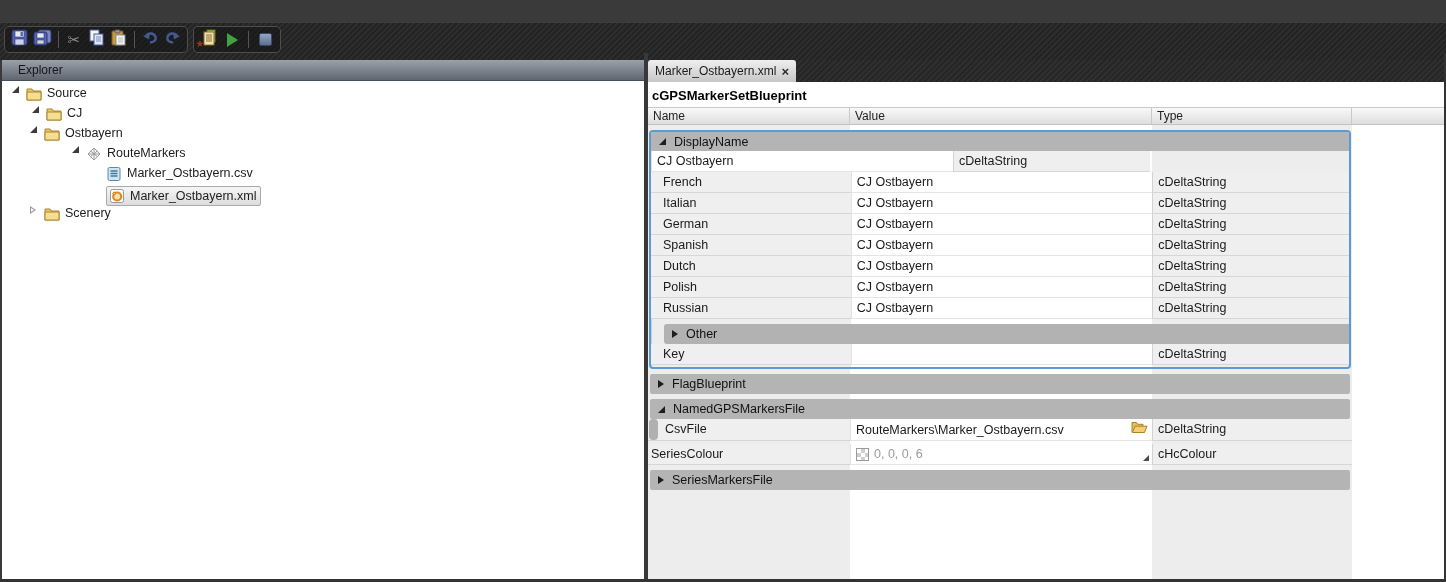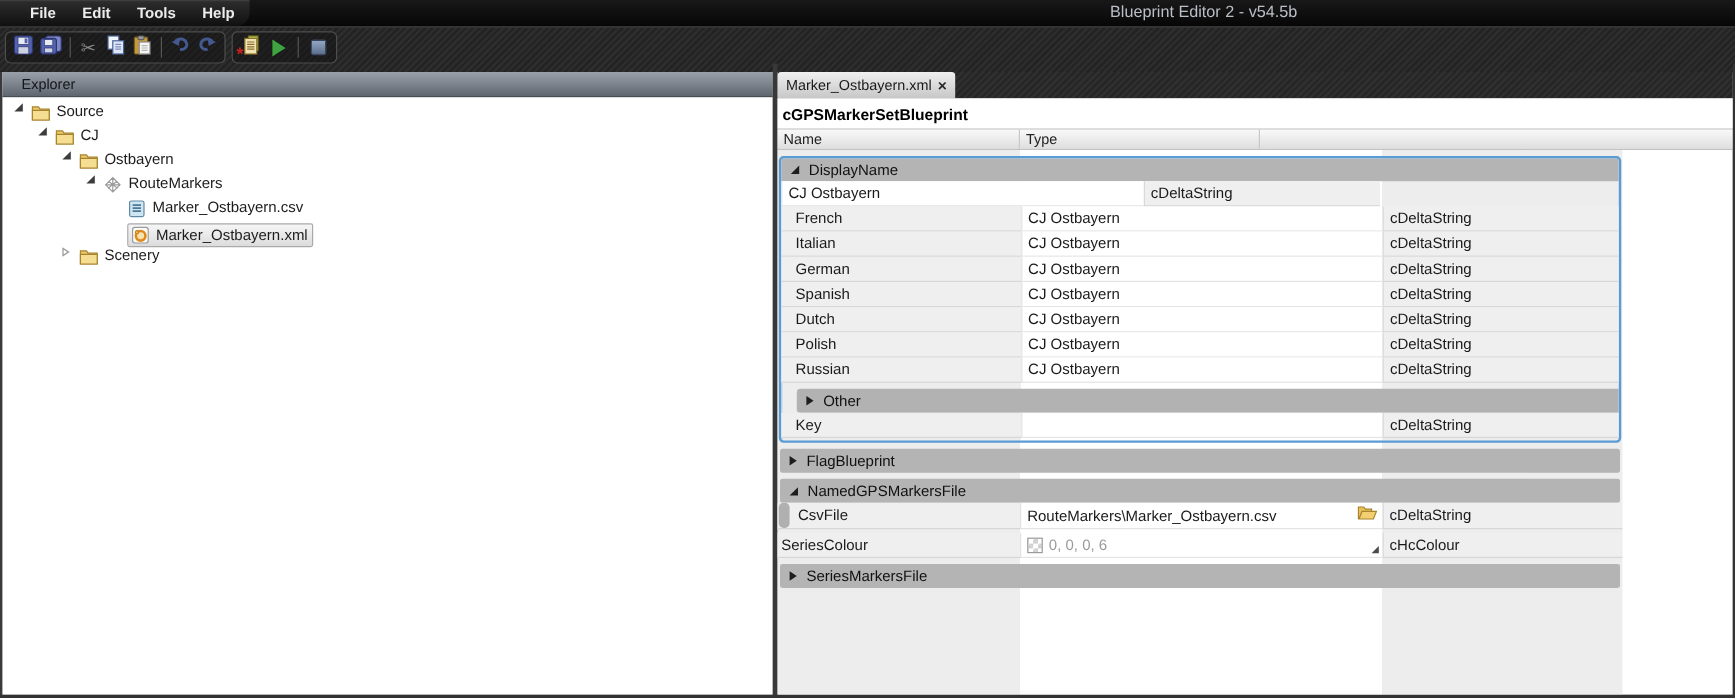--- a/index.html
+++ b/index.html
@@ -35,21 +35,21 @@
     background:linear-gradient(#93a7c4,#5d6f8d); }
   .ast { position:absolute; left:-2px; bottom:-4px; color:#cc2222; font-size:15px; font-weight:bold; }
 
   
   .explorer { position:absolute; left:2px; top:60px; width:642px; height:519px; background:#fff; }
   .explorer-header { height:21px; background:linear-gradient(#9aa1ab,#5f666f);
     color:#14161a; font-size:12px; line-height:21px; padding-left:16px;
     border-bottom:1px solid #474d55; }
   .tree { padding-top:5px; }
   .tree-item { height:20px; display:flex; align-items:flex-start; font-size:12.5px; color:#1c1c1c; }
-  .ind0{padding-left:10px}.ind1{padding-left:30px}.ind2{padding-left:50px}.ind3{padding-left:70px}.ind4{padding-left:104px}
+  .ind0{padding-left:10px}.ind1{padding-left:30px}.ind2{padding-left:28px}.ind3{padding-left:70px}.ind4{padding-left:104px}
   .exp-slot { width:14px; display:flex; align-items:center; }
   .exp-e { width:0; height:0; border-bottom:7px solid #3c3c3c; border-left:7px solid transparent; }
   .exp-c { width:0; height:0; border-top:4px solid transparent; border-bottom:4px solid transparent;
     border-left:6px solid #9a9a9a; position:relative; }
   .exp-c::after { content:""; position:absolute; left:-5px; top:-2.5px;
     border-top:2.5px solid transparent; border-bottom:2.5px solid transparent; border-left:3.5px solid #fff; }
   .tree-icon { width:18px; height:16px; display:flex; align-items:center; }
   .tree-label { padding-left:3px; white-space:nowrap; }
   .tree-sel { display:flex; align-items:center; background:linear-gradient(#f6f6f6,#dcdcdc);
     border:1px solid #aaaaaa; border-radius:2px; padding:0 4px 0 2px; height:20px; }
@@ -116,30 +116,20 @@
     border-bottom:6px solid #4a4a4a; border-left:6px solid transparent; }
 
   .bottom-edge { position:absolute; left:0; bottom:0; width:1446px; height:3px; background:#333; }
   .right-edge { position:absolute; right:0; top:53px; width:2px; height:529px; background:#333; }
 </style>
 </head>
 <body>
 
 <div class="window">
 
-  <div class="titlebar">
-    <div class="menu-chrome"></div>
-    <div class="menubar">
-      <span class="menu-item">File</span>
-      <span class="menu-item">Edit</span>
-      <span class="menu-item">Tools</span>
-      <span class="menu-item">Help</span>
-    </div>
-    <div class="app-title">Blueprint Editor 2 - v54.5b</div>
-  </div>
 
   <div class="toolbar">
     <div class="tb-group tb-g1">
       <div class="tb-btn">
         <span>
           <svg width="17" height="17" viewBox="0 0 17 17">
               <rect x="1" y="1" width="15" height="15" rx="2" fill="#5563b0" stroke="#2c3672"></rect>
               <rect x="4" y="2" width="9" height="6" fill="#e8eaf2" stroke="#2c3672" stroke-width="0.6"></rect>
               <rect x="9.5" y="3" width="2.4" height="4" fill="#5563b0"></rect>
               <rect x="4" y="10" width="9" height="6" fill="#cdd2e0" stroke="#2c3672" stroke-width="0.6"></rect>
@@ -319,20 +309,21 @@
       <div class="tab">
         <span>Marker_Ostbayern.xml</span>
         <span class="tab-close">×</span>
       </div>
     </div>
 
     <div class="bp-title">cGPSMarkerSetBlueprint</div>
 
     <div class="grid-header">
       <div class="gh-cell gh-name">Name</div>
+      <div class="gh-cell gh-value">Value</div>
       <div class="gh-cell gh-type">Type</div>
       <div class="gh-cell gh-fill"></div>
     </div>
 
     <div class="grid">
       <div class="sp5"></div>
 
       <div class="sel-group">
         <div class="grp-head">
           <span class="tri-open"></span>

